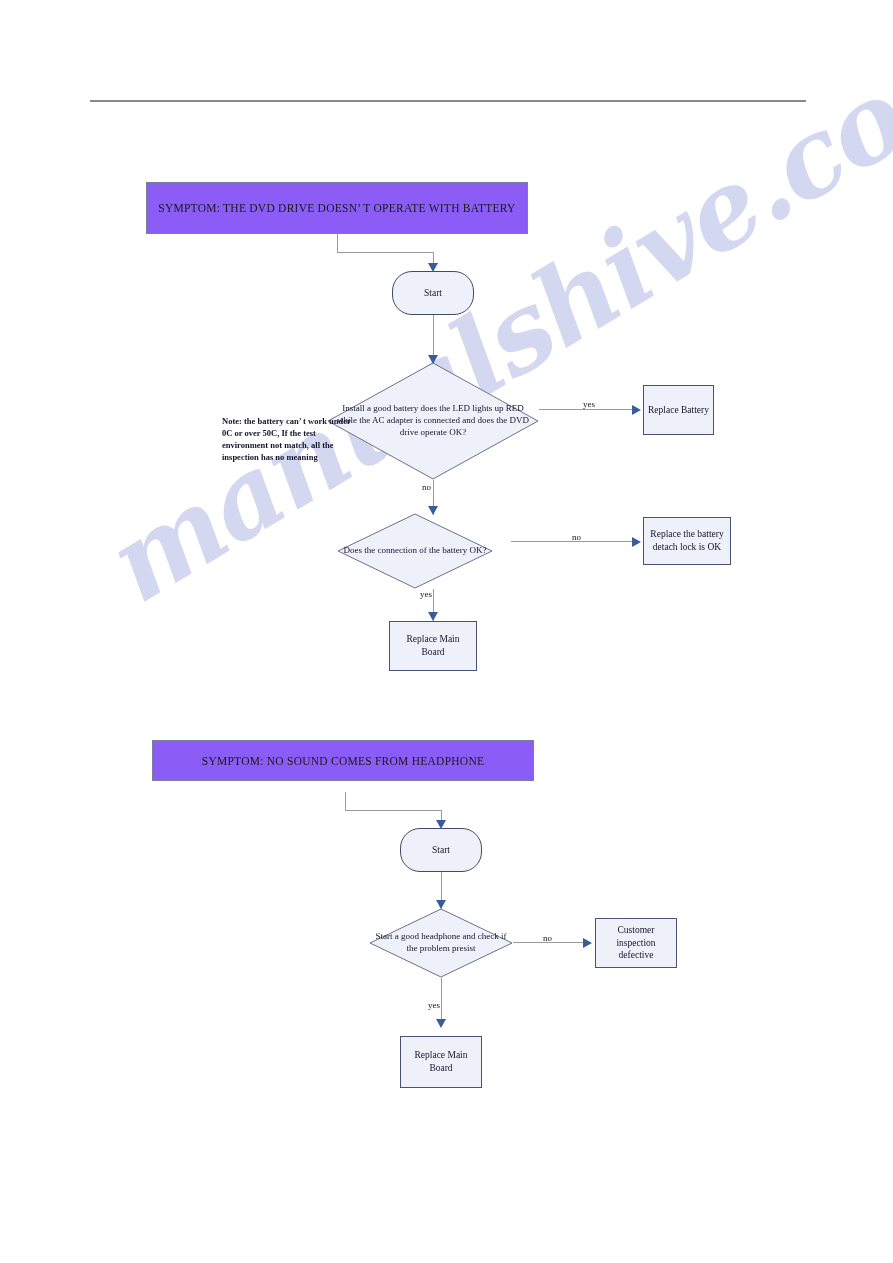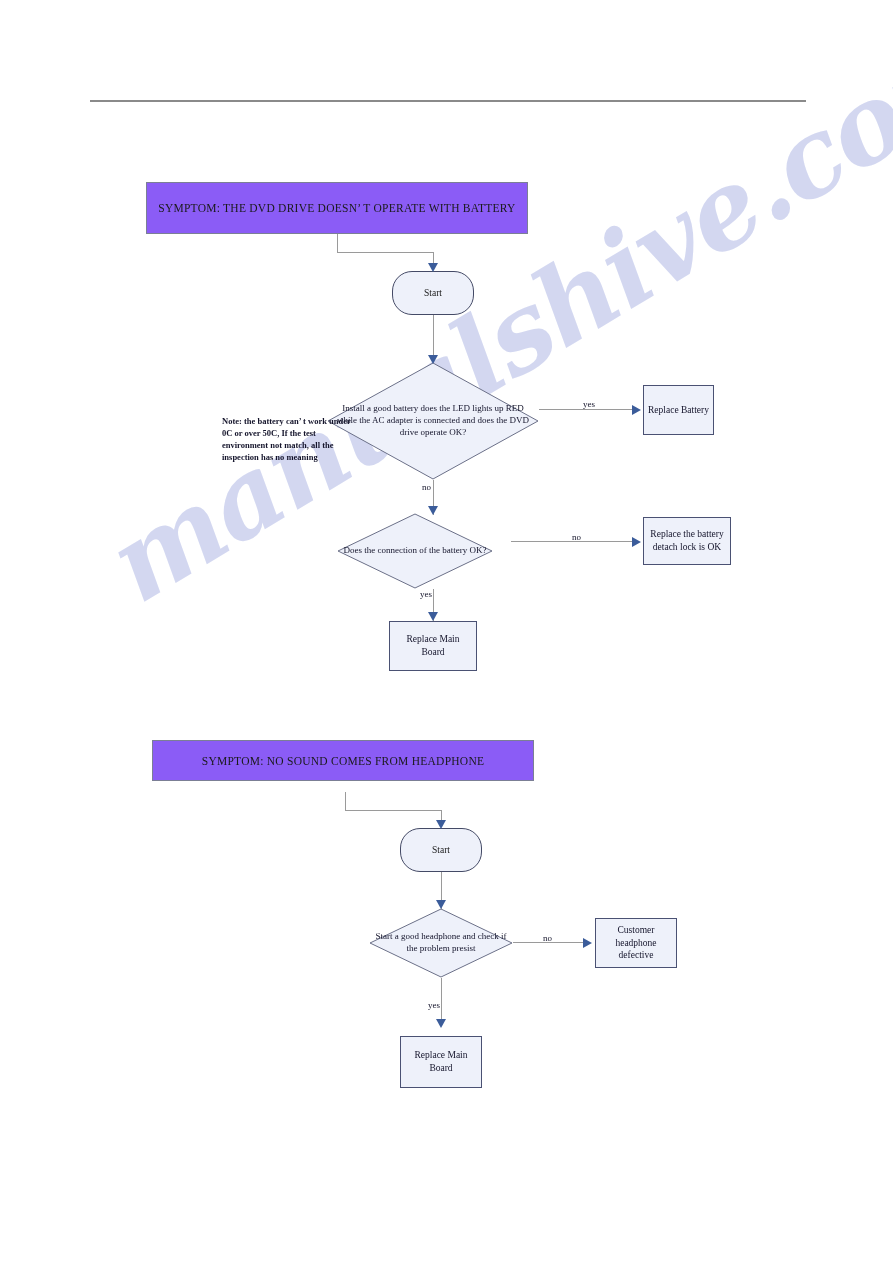--- a/index.html
+++ b/index.html
@@ -267,21 +267,21 @@
     <div class="diamond-label">
       <span>Start a good headphone and check if the problem presist</span>
     </div>
   </div>
 
   <div class="conn conn-h" style="left:513px; top:942px; width:73px;"></div>
   <div class="arrow-right" style="left:583px; top:938px;"></div>
   <div class="edge-label" style="left:543px; top:933px;">no</div>
 
   <div class="shape box action-box" style="left:595px; top:918px; width:82px; height:50px;">
-    <span>Customer headphone defective</span>
+    <span>Customer inspection defective</span>
   </div>
 
   <div class="conn conn-v" style="left:441px; top:978px; height:48px;"></div>
   <div class="arrow-down" style="left:436px; top:1019px;"></div>
   <div class="edge-label" style="left:428px; top:1000px;">yes</div>
 
   <div class="shape box action-box" style="left:400px; top:1036px; width:82px; height:52px;">
     <span>Replace Main Board</span>
   </div>
 

